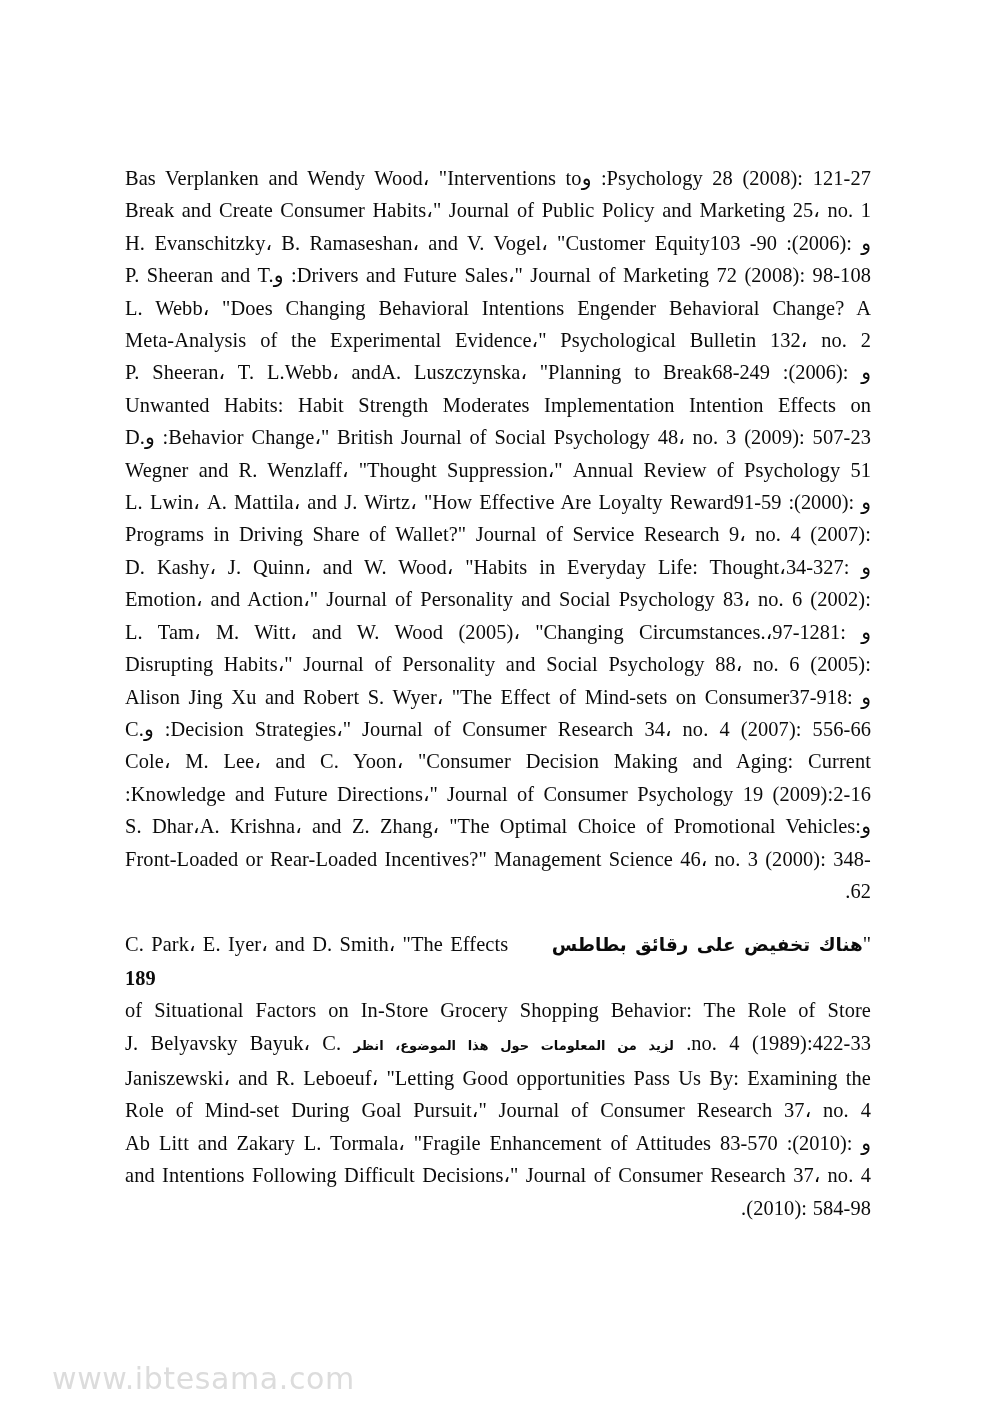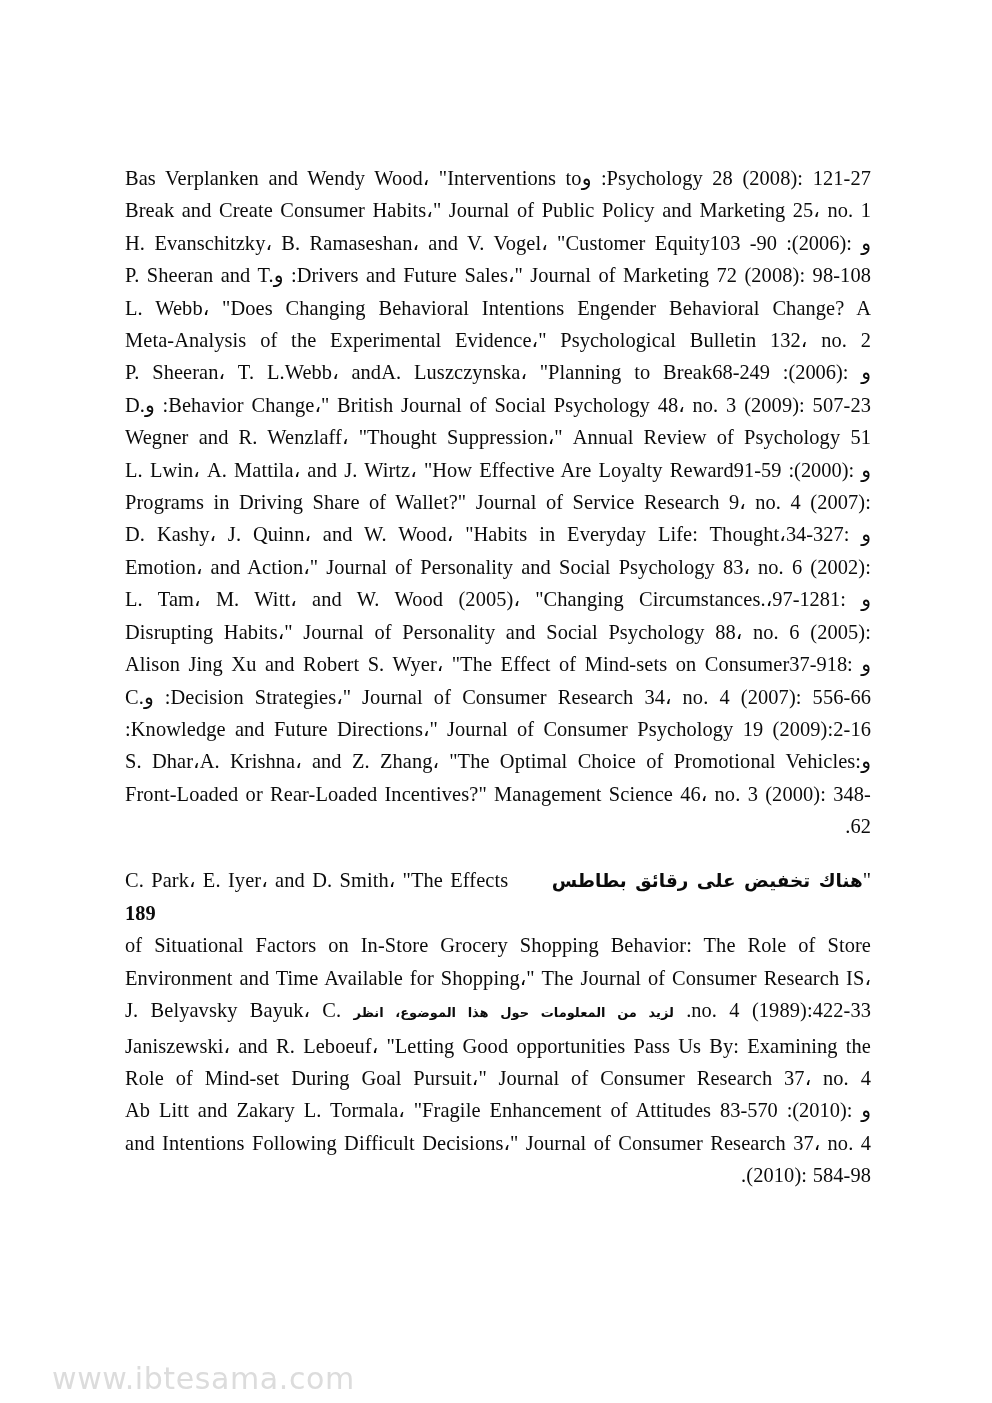--- a/index.html
+++ b/index.html
@@ -87,40 +87,41 @@
   <div class="text-block">
 
     <p class="para" id="para-1">
         <span class="line">Bas Verplanken and Wendy Wood، "Interventions toو :Psychology 28 (2008): 121-27</span>
         <span class="line">Break and Create Consumer Habits،" Journal of Public Policy and Marketing 25، no. 1</span>
         <span class="line">H. Evanschitzky، B. Ramaseshan، and V. Vogel، "Customer Equityو :(2006): 90- 103</span>
         <span class="line">P. Sheeran and T.و :Drivers and Future Sales،" Journal of Marketing 72 (2008): 98-108</span>
         <span class="line">L. Webb، "Does Changing Behavioral Intentions Engender Behavioral Change? A</span>
         <span class="line">Meta-Analysis of the Experimental Evidence،" Psychological Bulletin 132، no. 2</span>
         <span class="line">P. Sheeran، T. L.Webb، andA. Luszczynska، "Planning to Breakو :(2006): 249-68</span>
+        <span class="line">Unwanted Habits: Habit Strength Moderates Implementation Intention Effects on</span>
         <span class="line">D.و :Behavior Change،" British Journal of Social Psychology 48، no. 3 (2009): 507-23</span>
         <span class="line">Wegner and R. Wenzlaff، "Thought Suppression،" Annual Review of Psychology 51</span>
         <span class="line">L. Lwin، A. Mattila، and J. Wirtz، "How Effective Are Loyalty Rewardو :(2000): 59-91</span>
         <span class="line">Programs in Driving Share of Wallet?" Journal of Service Research 9، no. 4 (2007):</span>
         <span class="line">D. Kashy، J. Quinn، and W. Wood، "Habits in Everyday Life: Thought،و :327-34</span>
         <span class="line">Emotion، and Action،" Journal of Personality and Social Psychology 83، no. 6 (2002):</span>
         <span class="line">L. Tam، M. Witt، and W. Wood (2005)، "Changing Circumstances.،و :1281-97</span>
         <span class="line">Disrupting Habits،" Journal of Personality and Social Psychology 88، no. 6 (2005):</span>
         <span class="line">Alison Jing Xu and Robert S. Wyer، "The Effect of Mind-sets on Consumerو :918-37</span>
         <span class="line">C.و :Decision Strategies،" Journal of Consumer Research 34، no. 4 (2007): 556-66</span>
+        <span class="line">Cole، M. Lee، and C. Yoon، "Consumer Decision Making and Aging: Current</span>
         <span class="line">:Knowledge and Future Directions،" Journal of Consumer Psychology 19 (2009):2-16</span>
         <span class="line">S. Dhar،A. Krishna، and Z. Zhang، "The Optimal Choice of Promotional Vehicles:و</span>
         <span class="line">Front-Loaded or Rear-Loaded Incentives?" Management Science 46، no. 3 (2000): 348-</span>
         <span class="line last">.62</span>
       </p>
 
     <p class="para" id="para-2">
         <span class="line"><span>C. Park، E. Iyer، and D. Smith، "The Effects </span><span class="ar">هناك تخفيض على رقائق بطاطس</span><span>" </span><span class="bold">189</span></span>
         <span class="line"><span>of Situational Factors on In-Store Grocery Shopping Behavior: The Role of Store</span></span>
-        <span class="line"><span>Environment and Time Available for Shopping،" The Journal of Consumer Research IS،</span></span>
         <span class="line"><span>J. Belyavsky Bayuk، C. </span><span class="ar-reg">لزيد من المعلومات حول هذا الموضوع، انظر</span><span> .no. 4 (1989):422-33</span></span>
         <span class="line"><span>Janiszewski، and R. Leboeuf، "Letting Good opportunities Pass Us By: Examining the</span></span>
         <span class="line"><span>Role of Mind-set During Goal Pursuit،" Journal of Consumer Research 37، no. 4</span></span>
         <span class="line"><span>Ab Litt and Zakary L. Tormala، "Fragile Enhancement of Attitudes و :(2010): 570-83</span></span>
         <span class="line"><span>and Intentions Following Difficult Decisions،" Journal of Consumer Research 37، no. 4</span></span>
         <span class="line last">.(2010): 584-98</span>
       </p>
 
   </div>
 

